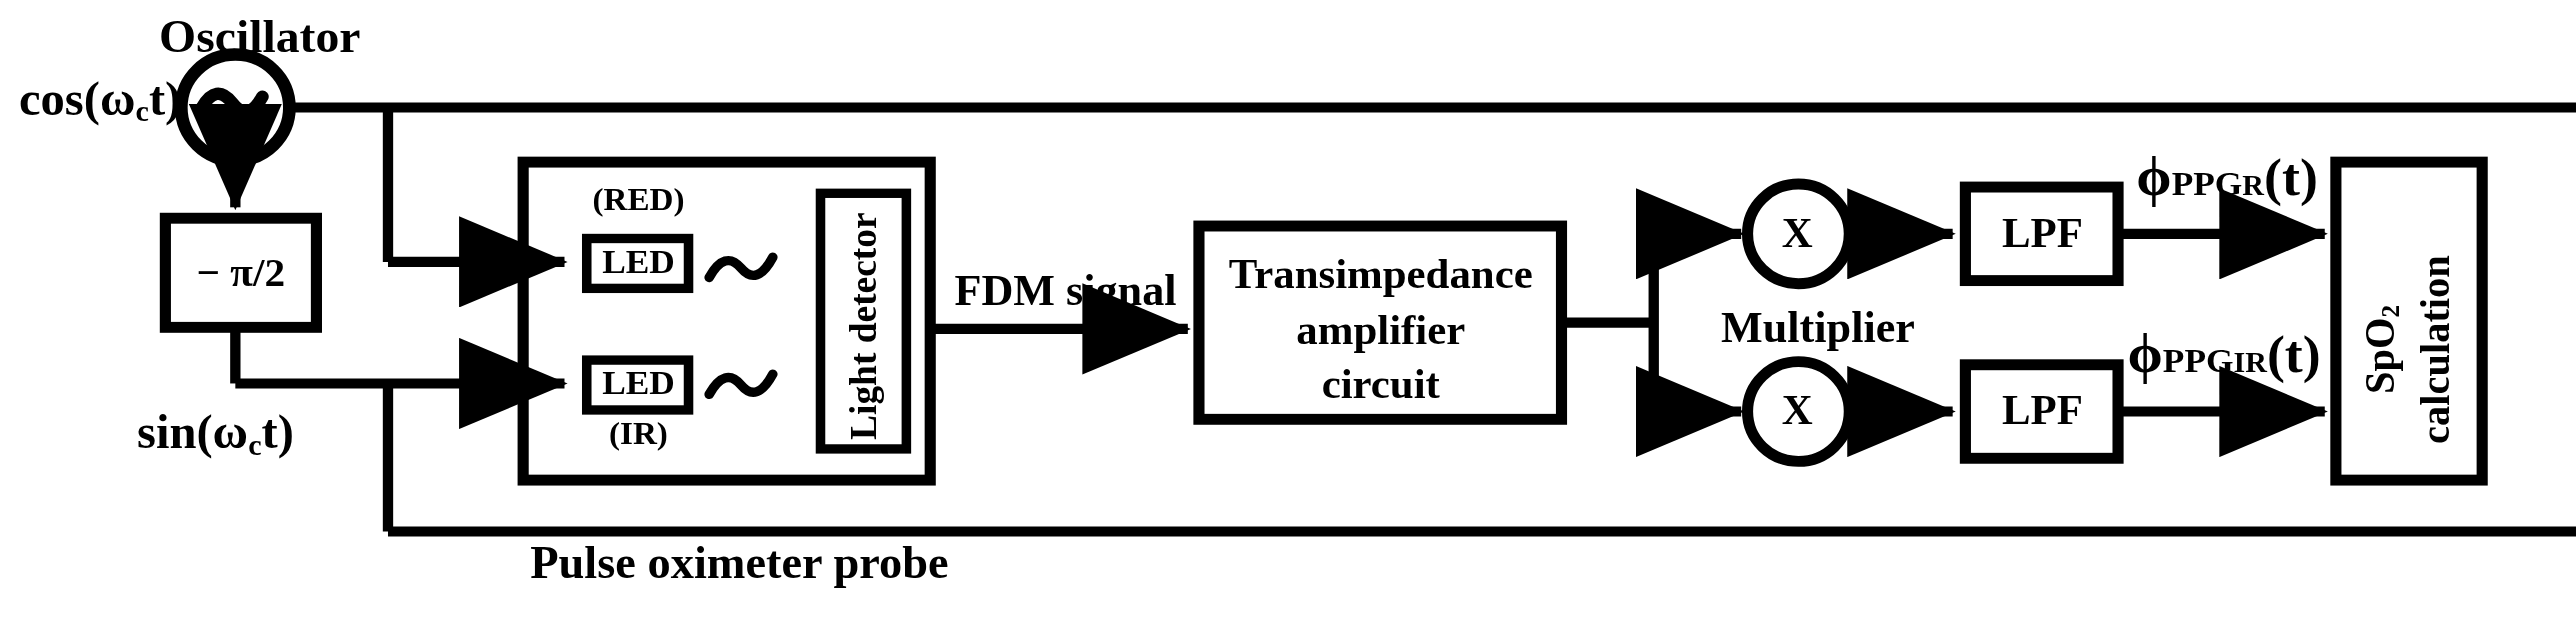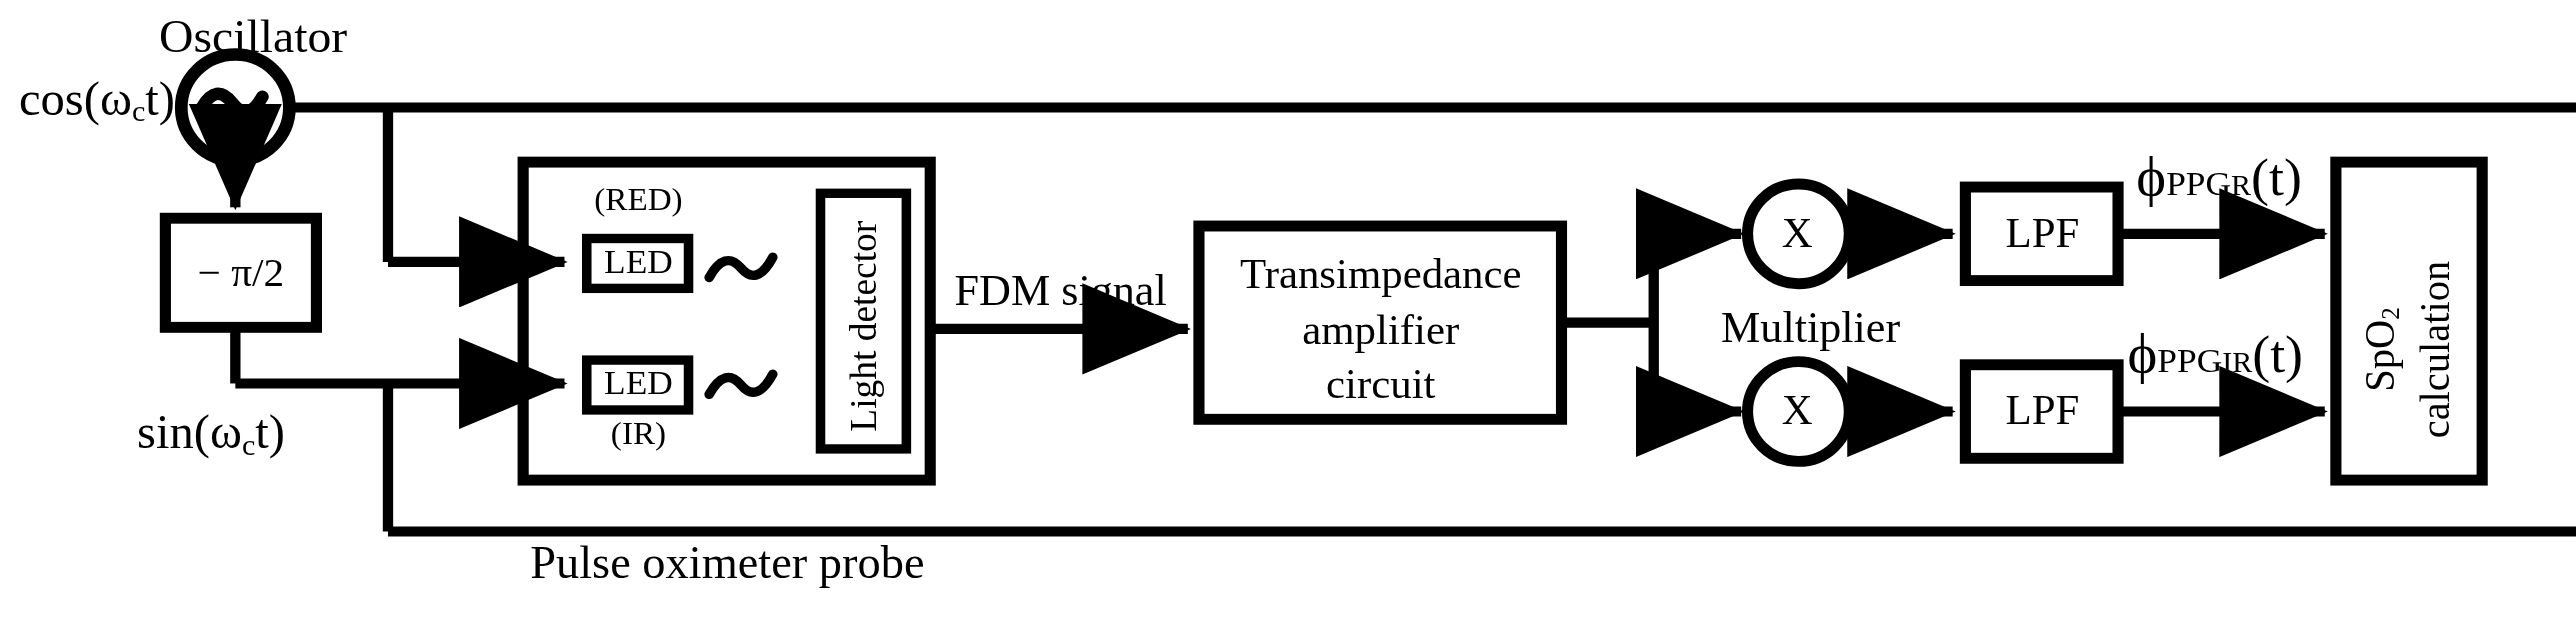--- a/index.html
+++ b/index.html
@@ -1,18 +1,18 @@
 <!DOCTYPE html>
 <html style="font-size:11.5px"><head>
 <meta charset="utf-8">
 <style>
   html,body{margin:0;padding:0;background:#ffffff;}
   body{width:2576px;height:623px;overflow:hidden;
        font-family:"Liberation Serif","DejaVu Serif",serif;color:#000;}
-  #stage{position:relative;width:2576px;height:623px;background:#fff;}
+  #stage{position:relative;width:2576px;height:623px;background:#fff;font-weight:bold;}
   svg{position:absolute;left:0;top:0;width:2576px;height:623px;}
   .lbl{position:absolute;white-space:nowrap;line-height:1;}
   .blk{text-align:center;}
   .rot{transform:rotate(-90deg);transform-origin:center center;}
   .sub{font-size:0.62em;vertical-align:-0.22em;}
   .sc{font-size:0.80em;}
   .big{font-size:1.22em;}
 </style>
 </head>
 <body>

